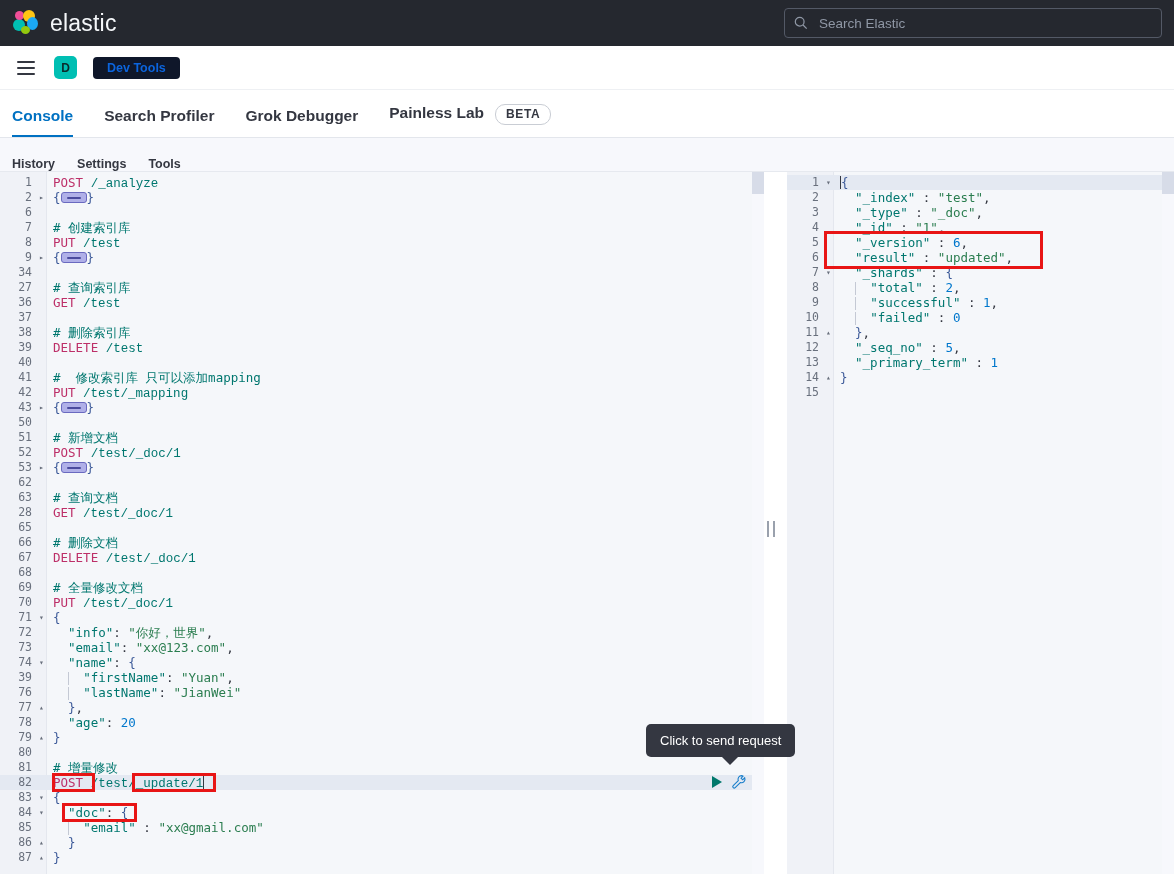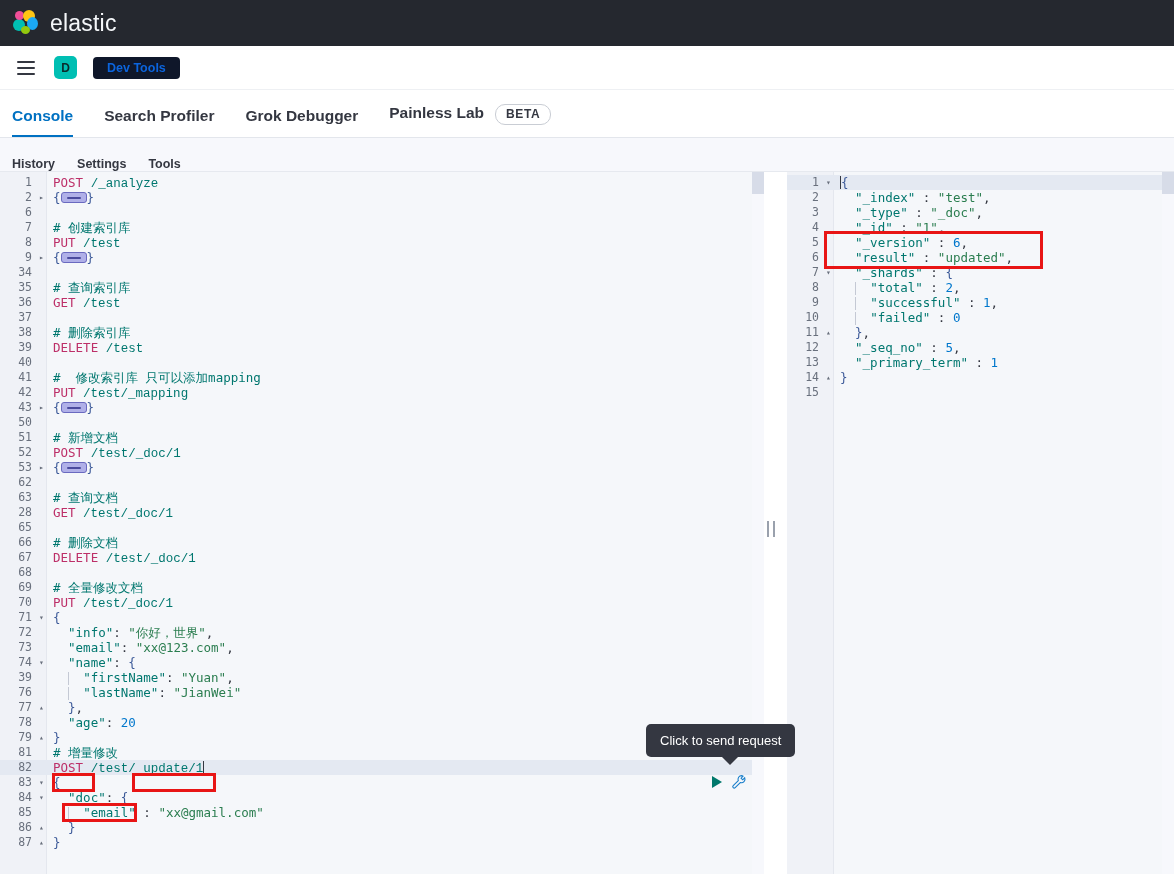--- a/index.html
+++ b/index.html
@@ -274,20 +274,29 @@
 <div id="top-header">
   <div id="brand">
     <div id="elastic-logo">
       <span class="lg-teal"></span>
       <span class="lg-pink"></span>
       <span class="lg-yellow"></span>
       <span class="lg-blue"></span>
       <span class="lg-green"></span>
     </div>
     <div id="brand-name">elastic</div>
+  </div>
+  <div id="search-wrap">
+    <div id="search-box">
+      <svg id="search-icon" viewBox="0 0 16 16">
+        <circle cx="6.5" cy="6.5" r="5" fill="none" stroke="#8f97a5" stroke-width="1.4"></circle>
+        <line x1="10.3" y1="10.3" x2="14.5" y2="14.5" stroke="#8f97a5" stroke-width="1.4"></line>
+      </svg>
+      <input id="search-input" type="text" placeholder="Search Elastic" style="">
+    </div>
   </div>
 </div>
 
 <div id="breadcrumb-bar">
   <div id="hamburger">
     <i></i>
       <i></i>
       <i></i>
   </div>
   <div id="avatar">D</div>
@@ -324,21 +333,21 @@
       <div class="scroll-track-v"></div>
       <div class="scroll-thumb-v"></div>
       <div class="lines-layer" id="request-lines">
           <div class="code-line"><div class="gutter">1</div><div class="fold"></div><div class="code-text"><span class="k-method">POST</span><span class="k-punct"> </span><span class="k-url">/_analyze</span></div></div>
           <div class="code-line"><div class="gutter">2</div><div class="fold">▸</div><div class="code-text"><span class="k-brace">{</span><span class="fold-widget"></span><span class="k-brace">}</span></div></div>
           <div class="code-line"><div class="gutter">6</div><div class="fold"></div><div class="code-text"></div></div>
           <div class="code-line"><div class="gutter">7</div><div class="fold"></div><div class="code-text"><span class="k-comment"># 创建索引库</span></div></div>
           <div class="code-line"><div class="gutter">8</div><div class="fold"></div><div class="code-text"><span class="k-method">PUT</span><span class="k-punct"> </span><span class="k-url">/test</span></div></div>
           <div class="code-line"><div class="gutter">9</div><div class="fold">▸</div><div class="code-text"><span class="k-brace">{</span><span class="fold-widget"></span><span class="k-brace">}</span></div></div>
           <div class="code-line"><div class="gutter">34</div><div class="fold"></div><div class="code-text"></div></div>
-          <div class="code-line"><div class="gutter">35</div><div class="fold"></div><div class="code-text"><span class="k-comment"># 查询索引库</span></div></div>
+          <div class="code-line"><div class="gutter">27</div><div class="fold"></div><div class="code-text"><span class="k-comment"># 查询索引库</span></div></div>
           <div class="code-line"><div class="gutter">36</div><div class="fold"></div><div class="code-text"><span class="k-method">GET</span><span class="k-punct"> </span><span class="k-url">/test</span></div></div>
           <div class="code-line"><div class="gutter">37</div><div class="fold"></div><div class="code-text"></div></div>
           <div class="code-line"><div class="gutter">38</div><div class="fold"></div><div class="code-text"><span class="k-comment"># 删除索引库</span></div></div>
           <div class="code-line"><div class="gutter">39</div><div class="fold"></div><div class="code-text"><span class="k-method">DELETE</span><span class="k-punct"> </span><span class="k-url">/test</span></div></div>
           <div class="code-line"><div class="gutter">40</div><div class="fold"></div><div class="code-text"></div></div>
           <div class="code-line"><div class="gutter">41</div><div class="fold"></div><div class="code-text"><span class="k-comment">#  修改索引库 只可以添加mapping</span></div></div>
           <div class="code-line"><div class="gutter">42</div><div class="fold"></div><div class="code-text"><span class="k-method">PUT</span><span class="k-punct"> </span><span class="k-url">/test/_mapping</span></div></div>
           <div class="code-line"><div class="gutter">43</div><div class="fold">▸</div><div class="code-text"><span class="k-brace">{</span><span class="fold-widget"></span><span class="k-brace">}</span></div></div>
           <div class="code-line"><div class="gutter">50</div><div class="fold"></div><div class="code-text"></div></div>
           <div class="code-line"><div class="gutter">51</div><div class="fold"></div><div class="code-text"><span class="k-comment"># 新增文档</span></div></div>
@@ -355,20 +364,21 @@
           <div class="code-line"><div class="gutter">70</div><div class="fold"></div><div class="code-text"><span class="k-method">PUT</span><span class="k-punct"> </span><span class="k-url">/test/_doc/1</span></div></div>
           <div class="code-line"><div class="gutter">71</div><div class="fold">▾</div><div class="code-text"><span class="k-brace">{</span></div></div>
           <div class="code-line"><div class="gutter">72</div><div class="fold"></div><div class="code-text"><span class="k-punct">  </span><span class="k-key">"info"</span><span class="k-punct">: </span><span class="k-string">"你好，世界"</span><span class="k-punct">,</span></div></div>
           <div class="code-line"><div class="gutter">73</div><div class="fold"></div><div class="code-text"><span class="k-punct">  </span><span class="k-key">"email"</span><span class="k-punct">: </span><span class="k-string">"xx@123.com"</span><span class="k-punct">,</span></div></div>
           <div class="code-line"><div class="gutter">74</div><div class="fold">▾</div><div class="code-text"><span class="k-punct">  </span><span class="k-key">"name"</span><span class="k-punct">: </span><span class="k-brace">{</span></div></div>
           <div class="code-line"><div class="gutter">39</div><div class="fold"></div><div class="code-text"><span class="k-punct">  </span><span class="indent-guide"></span><span class="k-punct">  </span><span class="k-key">"firstName"</span><span class="k-punct">: </span><span class="k-string">"Yuan"</span><span class="k-punct">,</span></div></div>
           <div class="code-line"><div class="gutter">76</div><div class="fold"></div><div class="code-text"><span class="k-punct">  </span><span class="indent-guide"></span><span class="k-punct">  </span><span class="k-key">"lastName"</span><span class="k-punct">: </span><span class="k-string">"JianWei"</span></div></div>
           <div class="code-line"><div class="gutter">77</div><div class="fold">▴</div><div class="code-text"><span class="k-punct">  </span><span class="k-brace">}</span><span class="k-punct">,</span></div></div>
           <div class="code-line"><div class="gutter">78</div><div class="fold"></div><div class="code-text"><span class="k-punct">  </span><span class="k-key">"age"</span><span class="k-punct">: </span><span class="k-number">20</span></div></div>
           <div class="code-line"><div class="gutter">79</div><div class="fold">▴</div><div class="code-text"><span class="k-brace">}</span></div></div>
+          <div class="code-line"><div class="gutter">80</div><div class="fold"></div><div class="code-text"></div></div>
           <div class="code-line"><div class="gutter">81</div><div class="fold"></div><div class="code-text"><span class="k-comment"># 增量修改</span></div></div>
           <div class="code-line active"><div class="gutter">82</div><div class="fold"></div><div class="code-text"><span class="k-method">POST</span><span class="k-punct"> </span><span class="k-url">/test/_update/1</span><span class="caret"></span></div></div>
           <div class="code-line"><div class="gutter">83</div><div class="fold">▾</div><div class="code-text"><span class="k-brace">{</span></div></div>
           <div class="code-line"><div class="gutter">84</div><div class="fold">▾</div><div class="code-text"><span class="k-punct">  </span><span class="k-key">"doc"</span><span class="k-punct">: </span><span class="k-brace">{</span></div></div>
           <div class="code-line"><div class="gutter">85</div><div class="fold"></div><div class="code-text"><span class="k-punct">  </span><span class="indent-guide"></span><span class="k-punct">  </span><span class="k-key">"email"</span><span class="k-punct"> : </span><span class="k-string">"xx@gmail.com"</span></div></div>
           <div class="code-line"><div class="gutter">86</div><div class="fold">▴</div><div class="code-text"><span class="k-punct">  </span><span class="k-brace">}</span></div></div>
           <div class="code-line"><div class="gutter">87</div><div class="fold">▴</div><div class="code-text"><span class="k-brace">}</span></div></div>
         </div>
     </div>
   </div>

